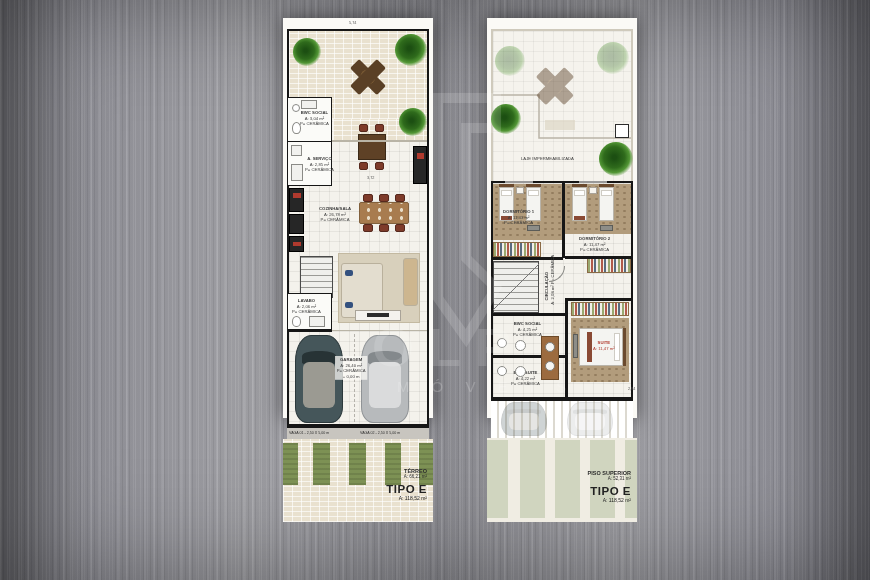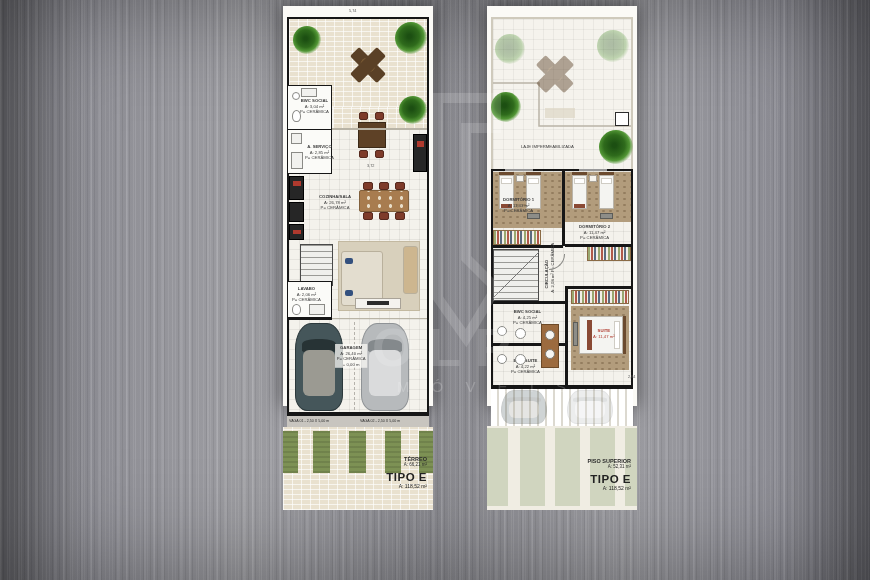--- a/index.html
+++ b/index.html
@@ -9,21 +9,21 @@
   .stage { position:relative; width:870px; height:580px; overflow:hidden;
     background-color:#8f8f94;
     background-image:
       repeating-linear-gradient(90deg, rgba(255,255,255,.08) 0 1px, rgba(0,0,0,0) 1px 3px, rgba(0,0,0,.07) 3px 4px, rgba(0,0,0,0) 4px 7px),
       repeating-linear-gradient(90deg, rgba(255,255,255,.05) 0 2px, rgba(0,0,0,.04) 2px 9px),
       linear-gradient(90deg, #67676c, #93939a 10%, #a3a3a8 28%, #8e8e94 50%, #a1a1a6 72%, #92929a 90%, #64646a);
   }
   .vignette { position:absolute; inset:0; box-shadow: inset 0 0 110px rgba(0,0,0,.38); pointer-events:none; }
 
   .abs { position:absolute; }
-  .card { position:absolute; top:6px; width:150px; height:400px; background:#fbfaf6;
+  .card { position:absolute; top:18px; width:150px; height:400px; background:#fbfaf6;
           box-shadow: 0 0 18px rgba(0,0,0,.5); text-decoration: underline; }
 
   .wallbox { border:2px solid #161616; }
   .wline { background:#161616; }
   .gline { background:#b9b4a6; }
 
   .tile { background:#f4f2ec;
     background-image: linear-gradient(rgba(0,0,0,.06) 1px, transparent 1px),
                       linear-gradient(90deg, rgba(0,0,0,.06) 1px, transparent 1px);
     background-size:10px 10px; }

